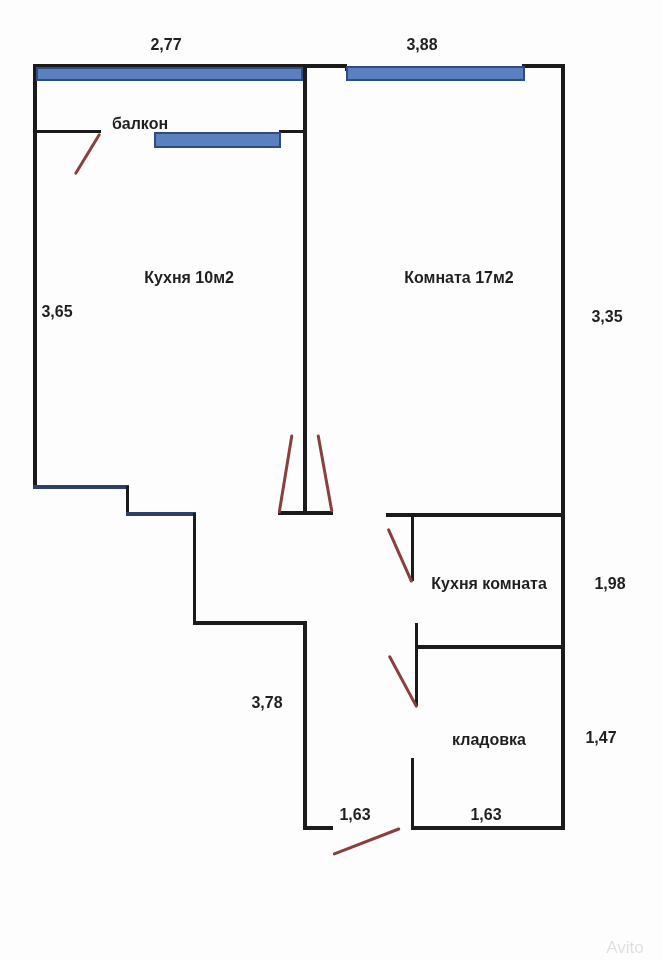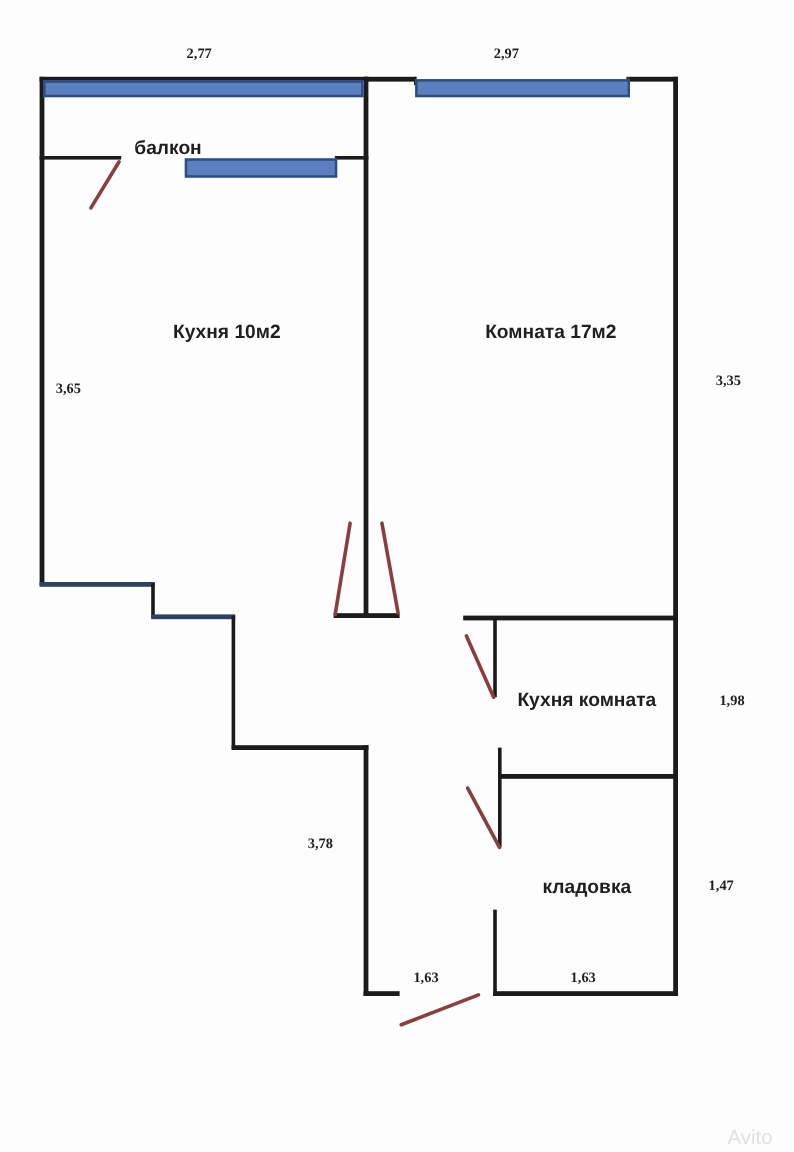--- a/index.html
+++ b/index.html
@@ -15,21 +15,21 @@
   }
   .swing{
     position:absolute;height:3px;background:var(--door-swing,#8a3f3f);
     transform-origin:0 50%;border-radius:2px;
   }
   .lbl{
     position:absolute;transform:translate(-50%,-50%);
     color:var(--text,#1f1f1f);font-size:16px;font-weight:bold;
     white-space:nowrap;letter-spacing:0px;
   }
-  .lbl.dim{font-size:12px;font-family:Liberation Serif, serif;}
+  .lbl.dim{font-size:16px;}
   .wm-center{
     position:absolute;transform:translate(-50%,-50%);
     font-size:36px;font-weight:bold;color:var(--watermark,#c9c9c9);
     opacity:0.28;letter-spacing:6px;white-space:nowrap;
   }
   .wm-corner{
     position:absolute;transform:translate(-50%,-50%);
     font-size:17px;font-weight:normal;color:var(--watermark,#c9c9c9);
     opacity:0.55;white-space:nowrap;
   }
@@ -88,22 +88,22 @@
   <div class="swing" style="left:389px;top:654px;width:59px;transform:rotate(61.7deg);"></div>
   <div class="swing" style="left:333px;top:853px;width:72px;transform:rotate(-21.2deg);"></div>
 
   <div class="lbl" style="left:140px;top:124px;">балкон</div>
   <div class="lbl" style="left:189px;top:278px;">Кухня 10м2</div>
   <div class="lbl" style="left:459px;top:278px;">Комната 17м2</div>
   <div class="lbl" style="left:489px;top:584px;">Кухня комната</div>
   <div class="lbl" style="left:489px;top:740px;text-align:right;">кладовка</div>
 
   <div class="lbl dim" style="left:166px;top:45px;">2,77</div>
-  <div class="lbl dim" style="left:422px;top:45px;">2,97</div>
-  <div class="lbl dim" style="left:57px;top:324px;">3,65</div>
+  <div class="lbl dim" style="left:422px;top:45px;">3,88</div>
+  <div class="lbl dim" style="left:57px;top:312px;">3,65</div>
   <div class="lbl dim" style="left:607px;top:317px;">3,35</div>
   <div class="lbl dim" style="left:595px;top:584px;margin-left:15px;">1,98</div>
   <div class="lbl dim" style="left:601px;top:738px;">1,47</div>
   <div class="lbl dim" style="left:267px;top:703px;">3,78</div>
   <div class="lbl dim" style="left:355px;top:815px;">1,63</div>
   <div class="lbl dim" style="left:486px;top:815px;">1,63</div>
 
   <div class="wm-corner" style="left:625px;top:948px;">Avito</div>
 
 </div>

